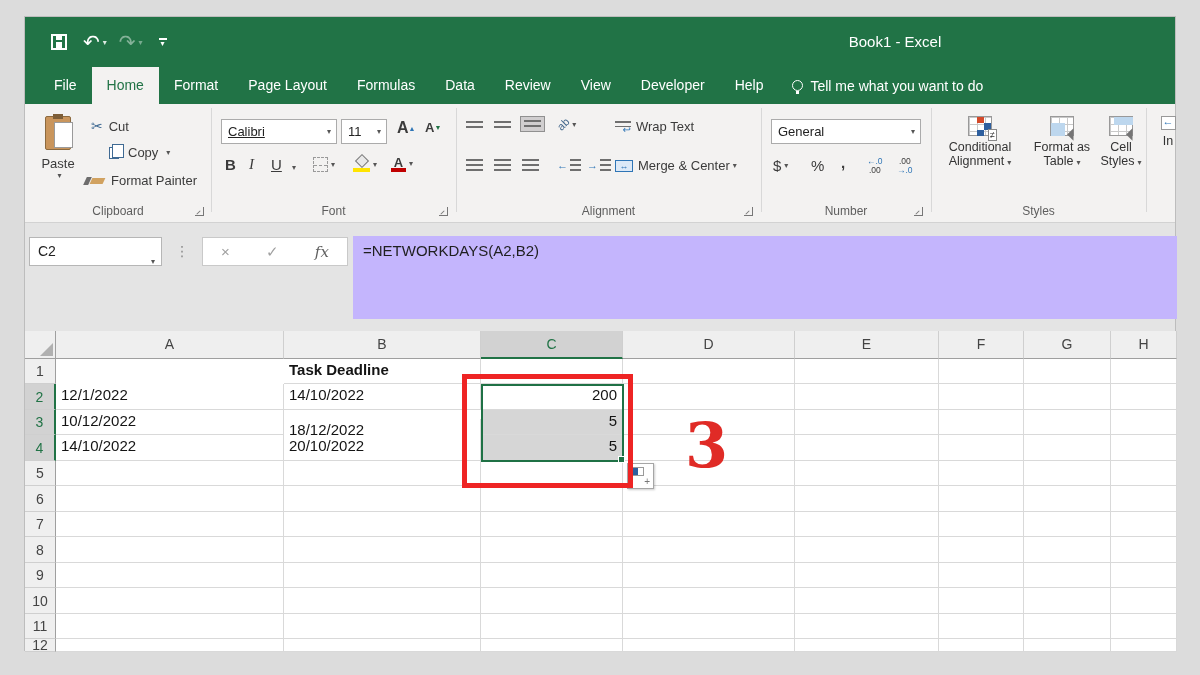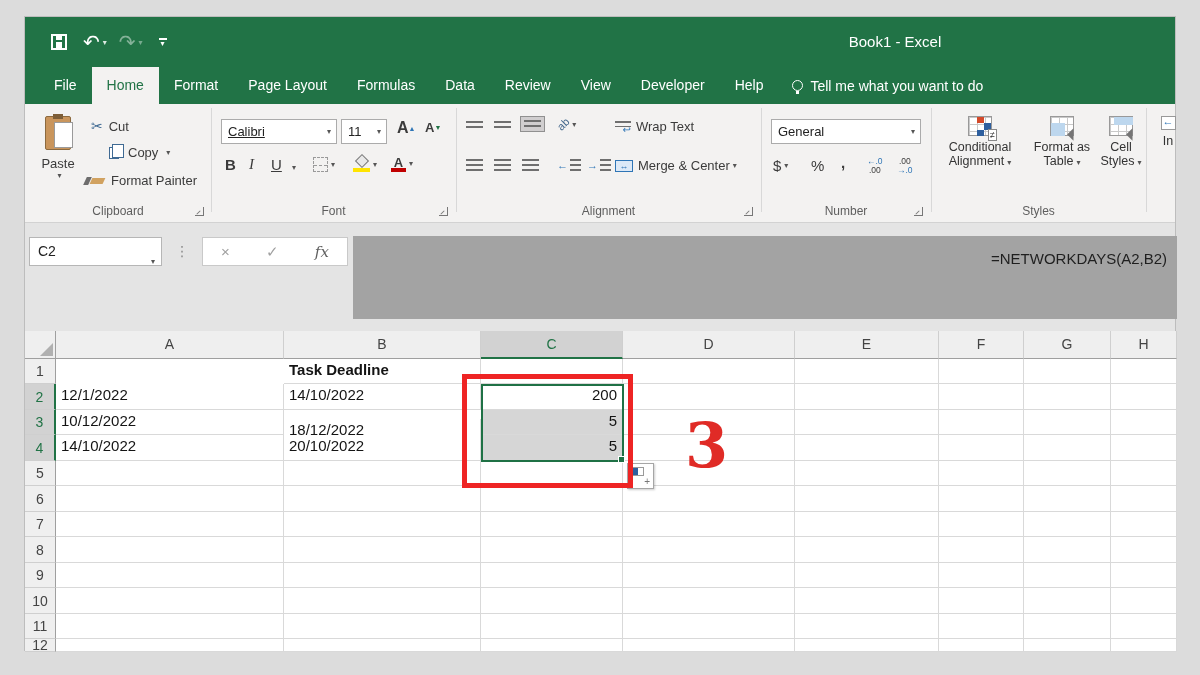--- a/index.html
+++ b/index.html
@@ -98,21 +98,21 @@
   .ins-ic::before { content:"←"; position:absolute; left:1px; top:-2px; font-size:11px; color:#2e75b6; font-weight:bold; }
 
   
   #formularow { position:absolute; left:0; top:206px; width:100%; height:108px; background:#e4e4e4; }
   #namebox { position:absolute; left:4px; top:14px; width:133px; height:29px; background:#fff; border:1px solid #b6b6b6; font-size:14px; color:#222; line-height:27px; padding-left:8px; }
   #namebox .caret { position:absolute; right:6px; top:10px; }
   #fx-dots { position:absolute; left:150px; top:14px; height:29px; line-height:29px; color:#8a8a8a; font-size:14px; }
   #fxbox { position:absolute; left:177px; top:14px; width:146px; height:29px; background:#fff; border:1px solid #c9c9c9; display:flex; align-items:center; justify-content:space-around; }
   .fxbtn { color:#a0a0a0; font-size:15px; }
   .fxlabel { font-family:"DejaVu Serif",serif; font-style:italic; font-size:15px; color:#5f5f5f; }
-  #formulabox { position:absolute; left:328px; top:13px; width:824px; height:83px; background:#a3a3a3; font-size:15px; color:#1f1f1f; padding:14px 10px;text-align:right; }
+  #formulabox { position:absolute; left:328px; top:13px; width:824px; height:83px; background:#c4b5fd; font-size:15px; color:#1f1f1f; padding:6px 10px; }
 
   
   #sheet { position:absolute; left:0; top:314px; width:1152px; height:321px; background:#fff; overflow:hidden; }
   #sheet > div { position:absolute; }
   .corner { background:#efefef; border-right:1px solid #9f9f9f; border-bottom:1px solid #9f9f9f; }
   .corner::after { content:""; position:absolute; right:2px; bottom:2px; width:0; height:0; border-left:13px solid transparent; border-bottom:13px solid #b0b0b0; }
   .colhead { background:#efefef; border-right:1px solid #cfcfcf; border-bottom:1px solid #9f9f9f; text-align:center; font-size:14px; color:#444; line-height:26px; }
   .colhead.sel { background:#d2d2d2; color:#217346; border-bottom:2px solid #217346; }
   .rowhead { background:#efefef; border-bottom:1px solid #cfcfcf; border-right:1px solid #9f9f9f; text-align:center; font-size:14px; color:#444; display:flex; align-items:center; justify-content:center; }
   .rowhead.sel { background:#d2d2d2; color:#217346; border-right:2px solid #217346; }

